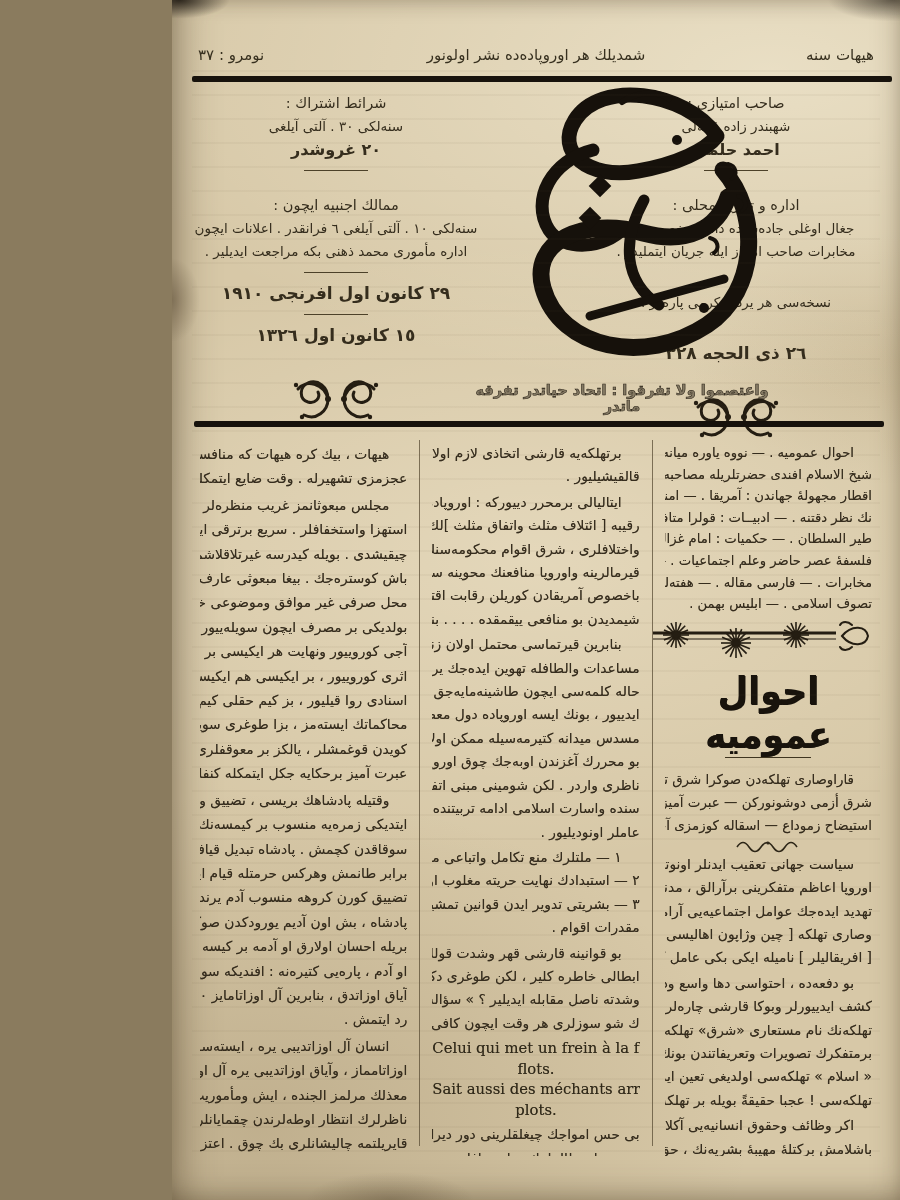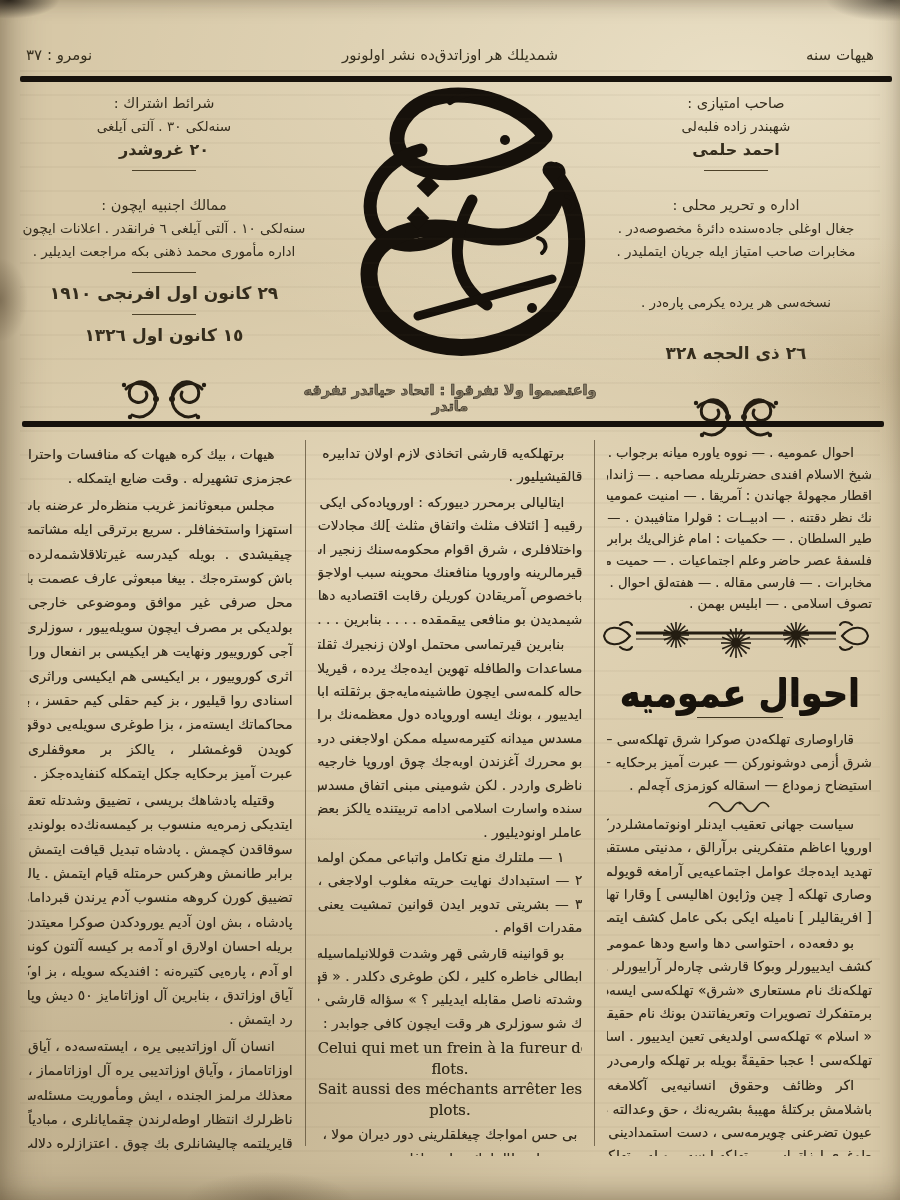--- a/index.html
+++ b/index.html
@@ -1,16 +1,16 @@
 <!DOCTYPE html>
 <html lang="ota" dir="rtl"><head>
 <meta charset="utf-8">
 <style>
   html,body{margin:0;padding:0;background:#8a7b5e;}
-  .page{position:relative;width:900px;height:1200px;overflow:hidden;
+  .page{position:relative;width:728px;height:1200px;overflow:hidden;
     font-family:"DejaVu Sans",sans-serif;color:#2e2619;
     background:
       radial-gradient(1100px 520px at 82% 6%, rgba(255,250,232,.45), transparent 62%),
       radial-gradient(820px 560px at 12% 94%, rgba(110,88,52,.22), transparent 60%),
       radial-gradient(760px 430px at 50% 46%, rgba(255,247,226,.32), transparent 72%),
       radial-gradient(300px 180px at 100% 30%, rgba(130,105,62,.15), transparent 70%),
       #d7c8a7;
     box-shadow: inset 28px 0 38px -22px rgba(70,54,32,.5),
                 inset -18px 0 30px -20px rgba(70,54,32,.38),
                 inset 0 -26px 34px -24px rgba(70,54,32,.42),
@@ -67,21 +67,21 @@
   .orn{text-align:center;color:#2e2718;}
   .orn svg{display:block;margin:0 auto;}
 </style>
 </head>
 <body>
 
 <div class="page">
 
   <div class="toprow">
     <span style="order:2">نومرو : ٣٧</span>
-    <span class="c">شمديلك هر اوزاتدق‌ده نشر اولونور</span>
+    <span class="c">شمديلك هر اوروپاده‌ده نشر اولونور</span>
     <span style="order:1">هيهات سنه</span>
   </div>
   <div class="rule-thick r1"></div>
 
   <div class="mast right">
     <div class="ln">صاحب امتيازى :</div>
     <div class="ln sm">شهبندر زاده فلبه‌لى</div>
     <div class="ln bold">احمد حلمى</div>
     <div class="shortrule"></div>
     <div class="gap"></div>

